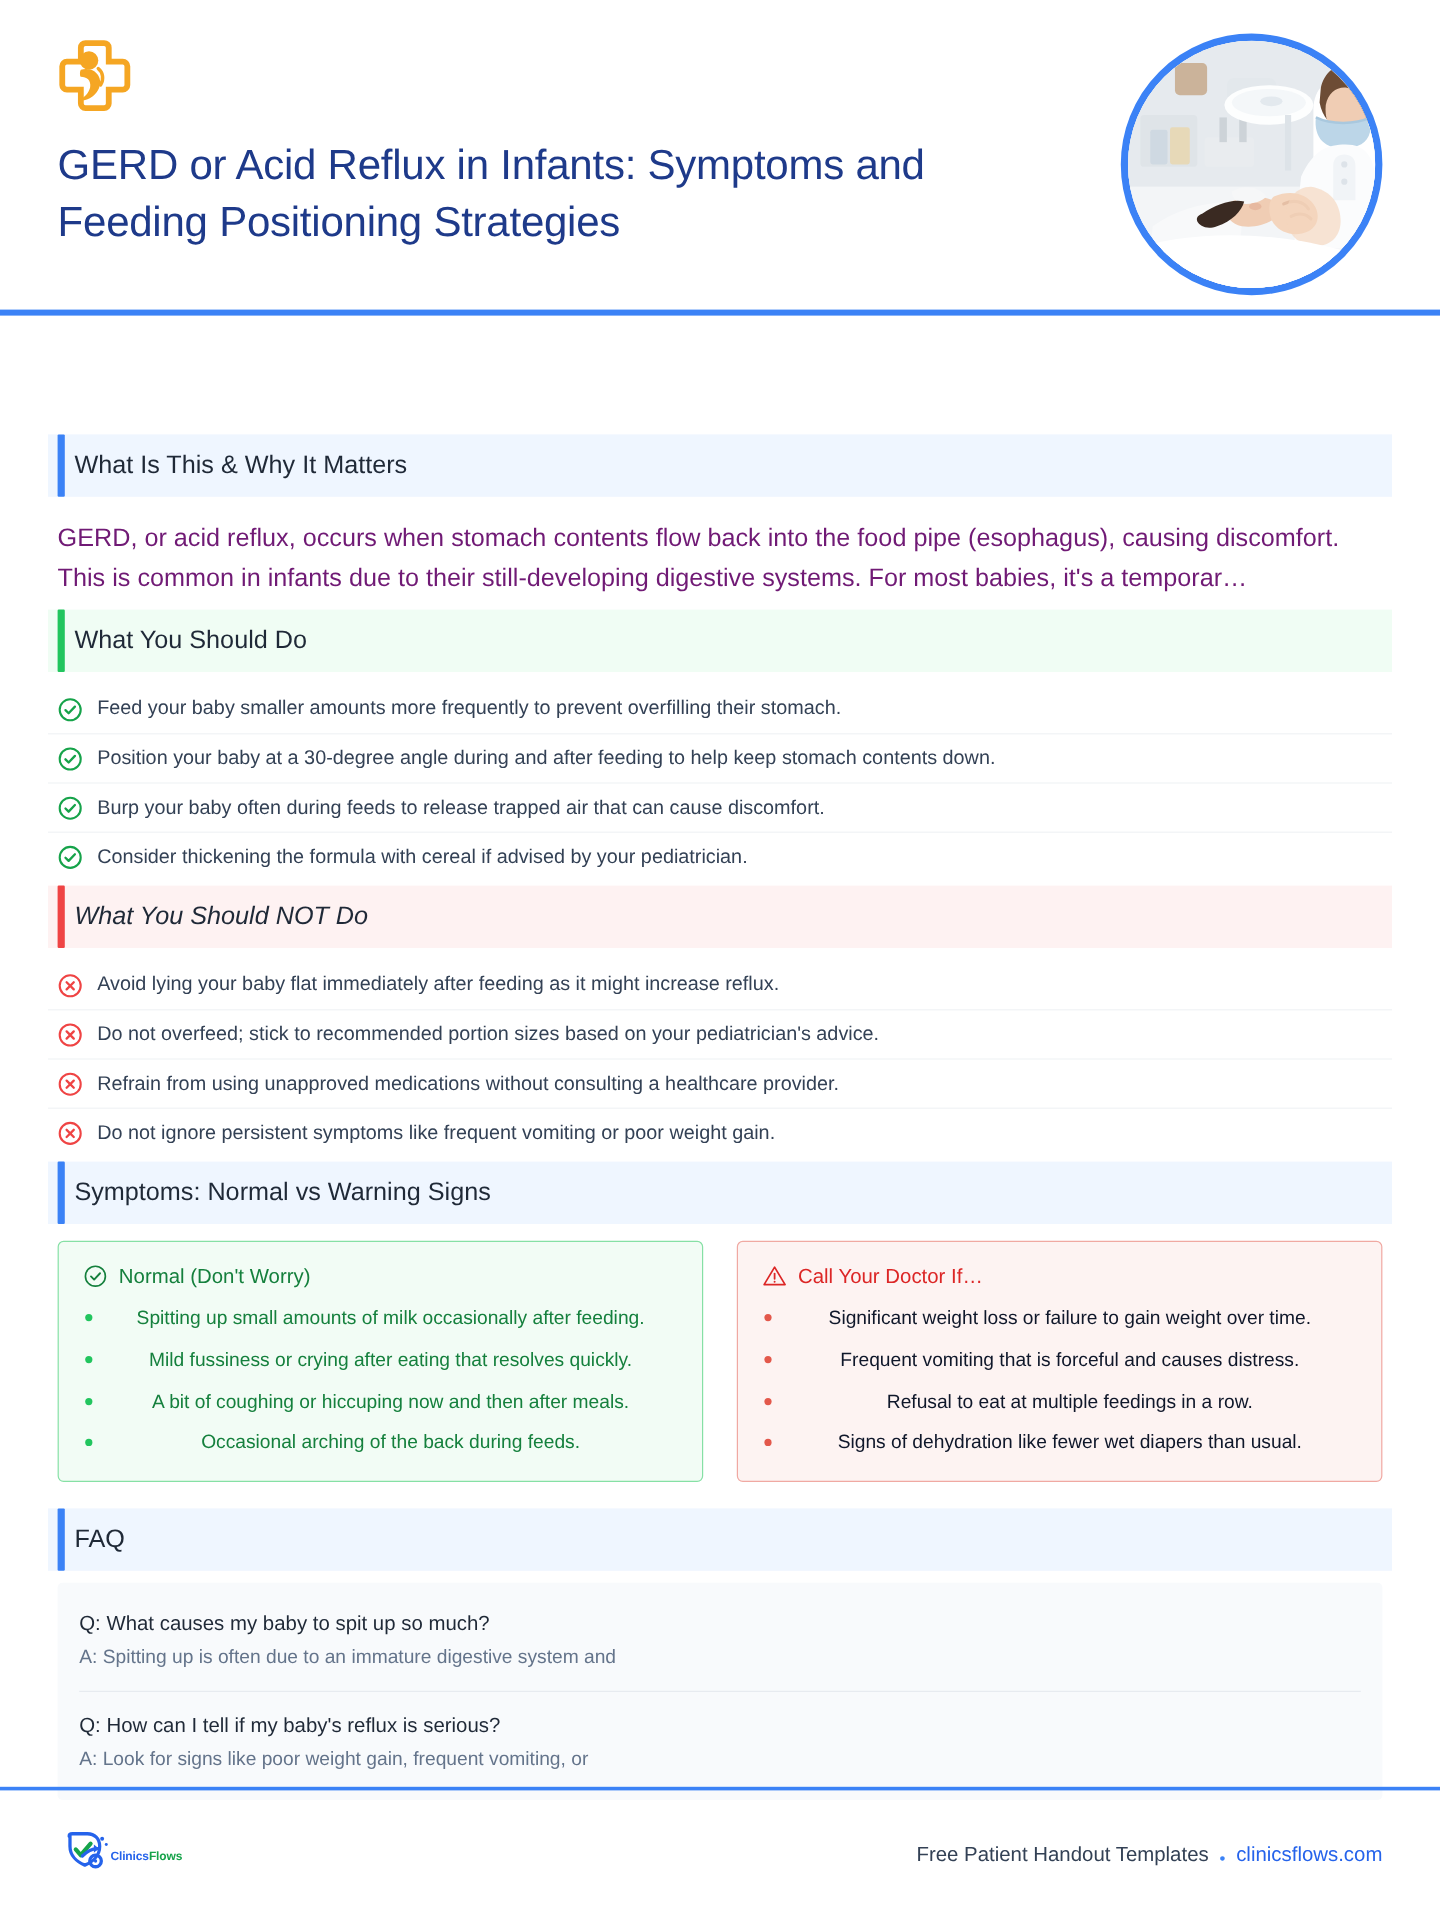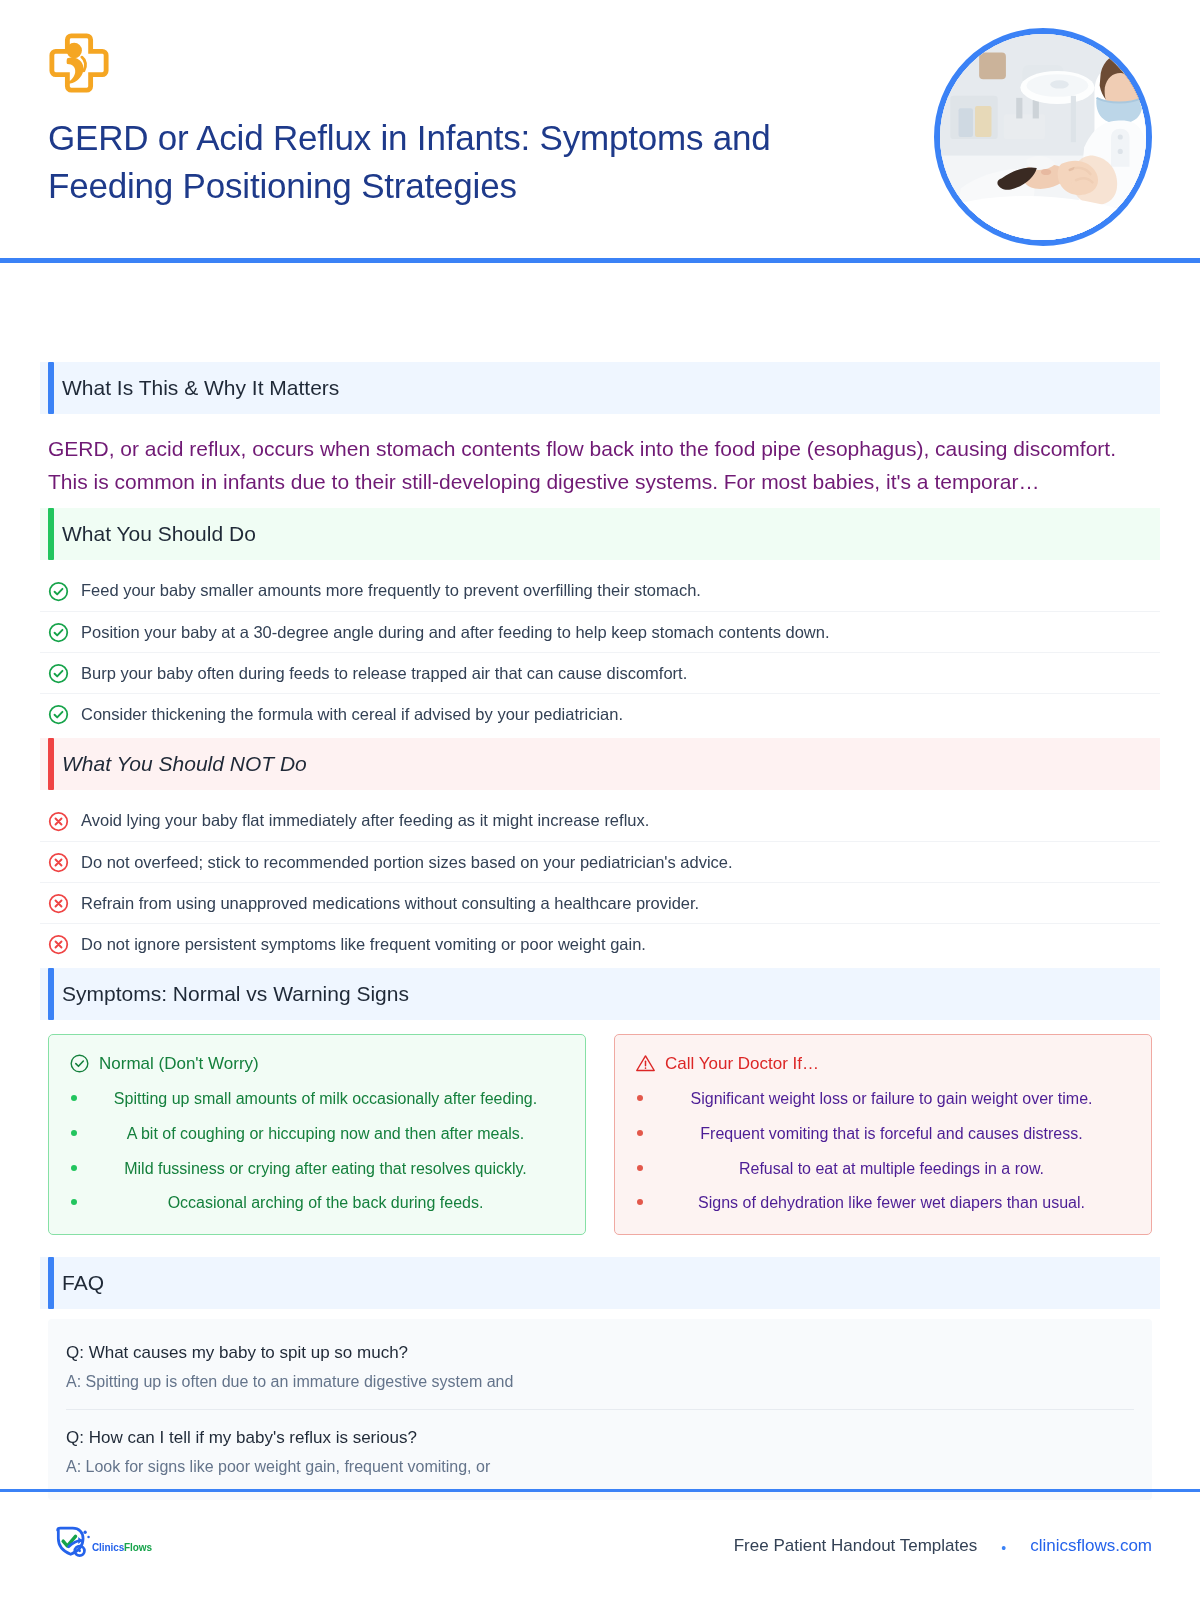--- a/index.html
+++ b/index.html
@@ -152,21 +152,21 @@
     content: "";
     position: absolute;
     left: 2px;
     top: 7px;
     width: 6px;
     height: 6px;
     border-radius: 50%;
   }
   .cbox-green li { color: #15803d; }
   .cbox-green li::before { background: #22c55e; }
-  .cbox-red li { color: #4c1d95; }
+  .cbox-red li { color: #0f172a; }
   .cbox-red li::before { background: #e3584b; }
 
   
   .faq-wrap {
     background: #f8fafc;
     border-radius: 4px;
     margin: 10px 8px 0 8px;
     padding: 6px 18px;
   }
   .faq-item {
@@ -206,21 +206,21 @@
   .footer-logo svg { width: 44px; height: 40px; display: block; }
   .fl-text { font-size: 10px; font-weight: bold; margin-top: 2px; letter-spacing: -0.1px; }
   .fl-a { color: #2563eb; }
   .fl-b { color: #16a34a; }
 
   .footer-right {
     font-size: 17px;
     color: #334155;
     display: flex;
     align-items: flex-end;
-    gap: 24px;
+    gap: 9px;
   }
   .footer-dot { color: #3b82f6; font-size: 14px; }
   .footer-link { color: #2563eb; }
 </style>
 </head>
 <body>
 
 <div class="header">
 
   <div class="logo-mark">
@@ -366,22 +366,22 @@
     <div class="cbox cbox-green">
       <div class="cbox-title">
         <svg class="ico" viewBox="0 0 24 24">
             <circle cx="12" cy="12" r="9.5" fill="none" stroke="#15803d" stroke-width="1.6"></circle>
             <path d="M7.8 12.2l3 3 5.6-6" fill="none" stroke="#15803d" stroke-width="1.8" stroke-linecap="round" stroke-linejoin="round"></path>
           </svg>
         <span>Normal (Don't Worry)</span>
       </div>
       <ul>
         <li>Spitting up small amounts of milk occasionally after feeding.</li>
+        <li>Mild fussiness or crying after eating that resolves quickly.</li>
         <li>A bit of coughing or hiccuping now and then after meals.</li>
-        <li>Mild fussiness or crying after eating that resolves quickly.</li>
         <li>Occasional arching of the back during feeds.</li>
       </ul>
     </div>
 
     <div class="cbox cbox-red">
       <div class="cbox-title">
         <svg class="ico" viewBox="0 0 24 24">
             <path d="M12 3.4L22 20H2z" fill="none" stroke="#dc2626" stroke-width="1.6" stroke-linejoin="round"></path>
             <path d="M12 9.5v5" stroke="#dc2626" stroke-width="1.7" stroke-linecap="round"></path>
             <circle cx="12" cy="17.3" r="0.95" fill="#dc2626"></circle>

